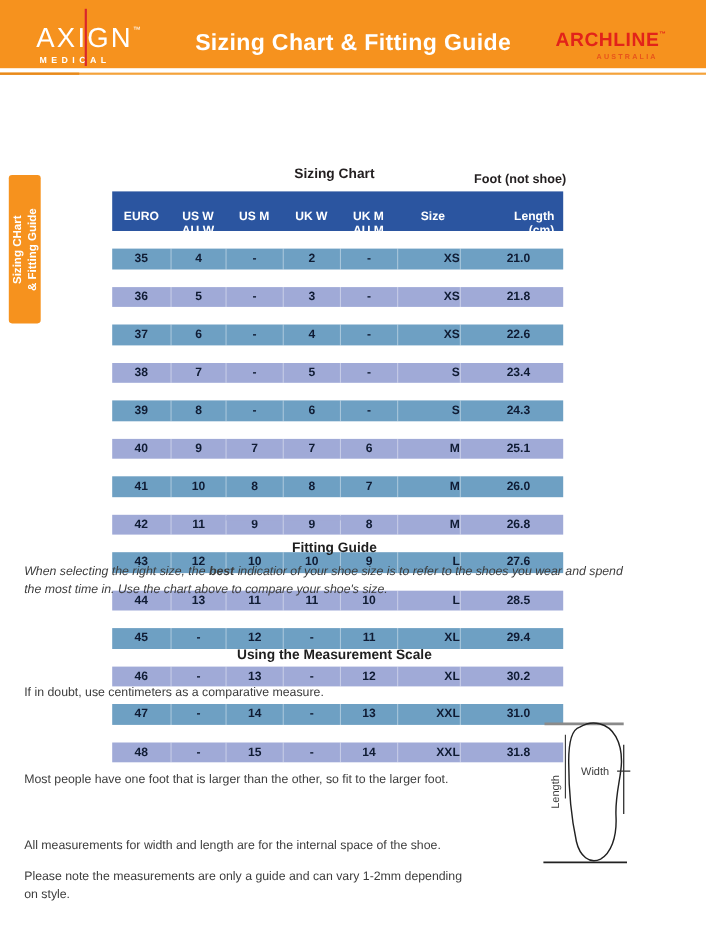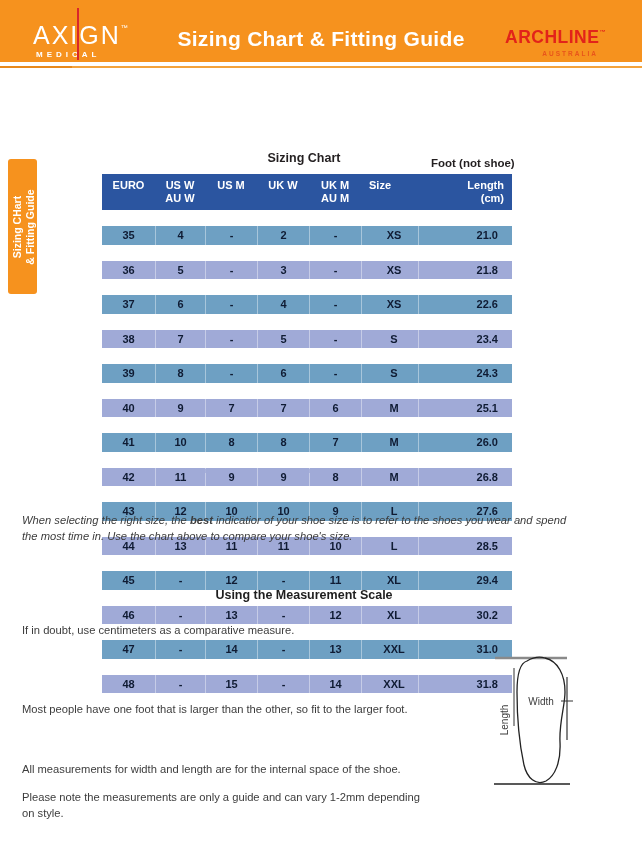--- a/index.html
+++ b/index.html
@@ -34,31 +34,31 @@
                  color:#fff;font-size:10.5px;font-weight:bold;line-height:12.5px;text-align:center;}
 
   
   .chart-title{position:absolute;left:0;top:151px;width:608px;text-align:center;
                font-size:12.5px;font-weight:bold;color:#231f20;}
   .foot-note{position:absolute;left:415px;top:157px;font-size:11.5px;font-weight:bold;color:#231f20;margin-left:16px;}
 
   .sizing-table{position:absolute;left:102px;top:174px;width:410px;}
   .thead{display:grid;grid-template-columns:53px 50px 52px 52px 52px 57px 94px;height:36px;
          background:var(--header-blue,#2B55A0);color:#fff;font-size:11px;font-weight:bold;}
-  .hcell{padding-top:5px;text-align:center;line-height:13px;}
-  .hcell.c5{text-align:left;padding-left:8px;}
+  .hcell{padding-top:5px;text-align:center;line-height:13px;margin-top:12px;}
+  .hcell.c5{text-align:center;padding-left:8px;}
   .hcell.c6{text-align:right;padding-right:8px;}
   .trow{display:grid;grid-template-columns:53px 50px 52px 52px 52px 57px 94px;height:18.5px;
         line-height:18.5px;font-size:11px;font-weight:bold;color:var(--table-text,#0F1B33);margin-top:16px;}
   .trow.teal{background:var(--row-teal,#6EA0C3);}
   .trow.peri{background:var(--row-peri,#A0AAD7);}
   .cell{text-align:center;box-sizing:border-box;}
   .cell:not(.c0){border-left:1px solid rgba(255,255,255,.4);}
-  .cell.c5{text-align:center;padding-left:8px;}
-  .cell.c6{text-align:right;padding-right:14px;}
+  .cell.c5{text-align:right;padding-left:8px;}
+  .cell.c6{text-align:right;padding-right:30px;}
   .scan-artifact{position:absolute;height:4px;top:469px;background:var(--row-peri,#A0AAD7);opacity:.8;}
 
   
   .sec-heading{position:absolute;left:0;width:608px;text-align:center;
                font-size:12.5px;font-weight:bold;color:#1e1e1e;}
   .para{position:absolute;left:22px;font-size:11.2px;line-height:16px;color:#3c3c3c;white-space:pre-line;}
 
   
   .foot-diagram{position:absolute;left:485px;top:648px;}
   .foot-diagram text{font-family:"Liberation Sans",sans-serif;font-size:10px;fill:#3c3c3c;}
@@ -247,20 +247,21 @@
           <div class="cell c3">-</div>
           <div class="cell c4">14</div>
           <div class="cell c5">XXL</div>
           <div class="cell c6">31.8</div>
         </div>
       </div>
   </div>
   <div class="scan-artifact" style="left:205px;width:50px;"></div>
   <div class="scan-artifact" style="left:258px;width:54px;"></div>
 
+  <div class="sec-heading" style="top:491px;">Fitting Guide</div>
 
   <div class="para" style="top:512px;font-style:italic;"><span>When selecting the right size, the </span><b>best</b><span> indicatior of your shoe size is to refer to the shoes you wear and spend</span><br><span>the most time in. Use the chart above to compare your shoe's size.</span></div>
 
 
   <div class="sec-heading" style="top:588px;">Using the Measurement Scale</div>
   <div class="para" style="top:611px;margin-top:11px;">If in doubt, use centimeters as a comparative measure.</div>
   <div class="para" style="top:701px;">Most people have one foot that is larger than the other, so fit to the larger foot.</div>
   <div class="para" style="top:761px;text-align:center;">All measurements for width and length are for the internal space of the shoe.</div>
   <div class="para" style="top:789px;">Please note the measurements are only a guide and can vary 1-2mm depending
 on style.</div>

